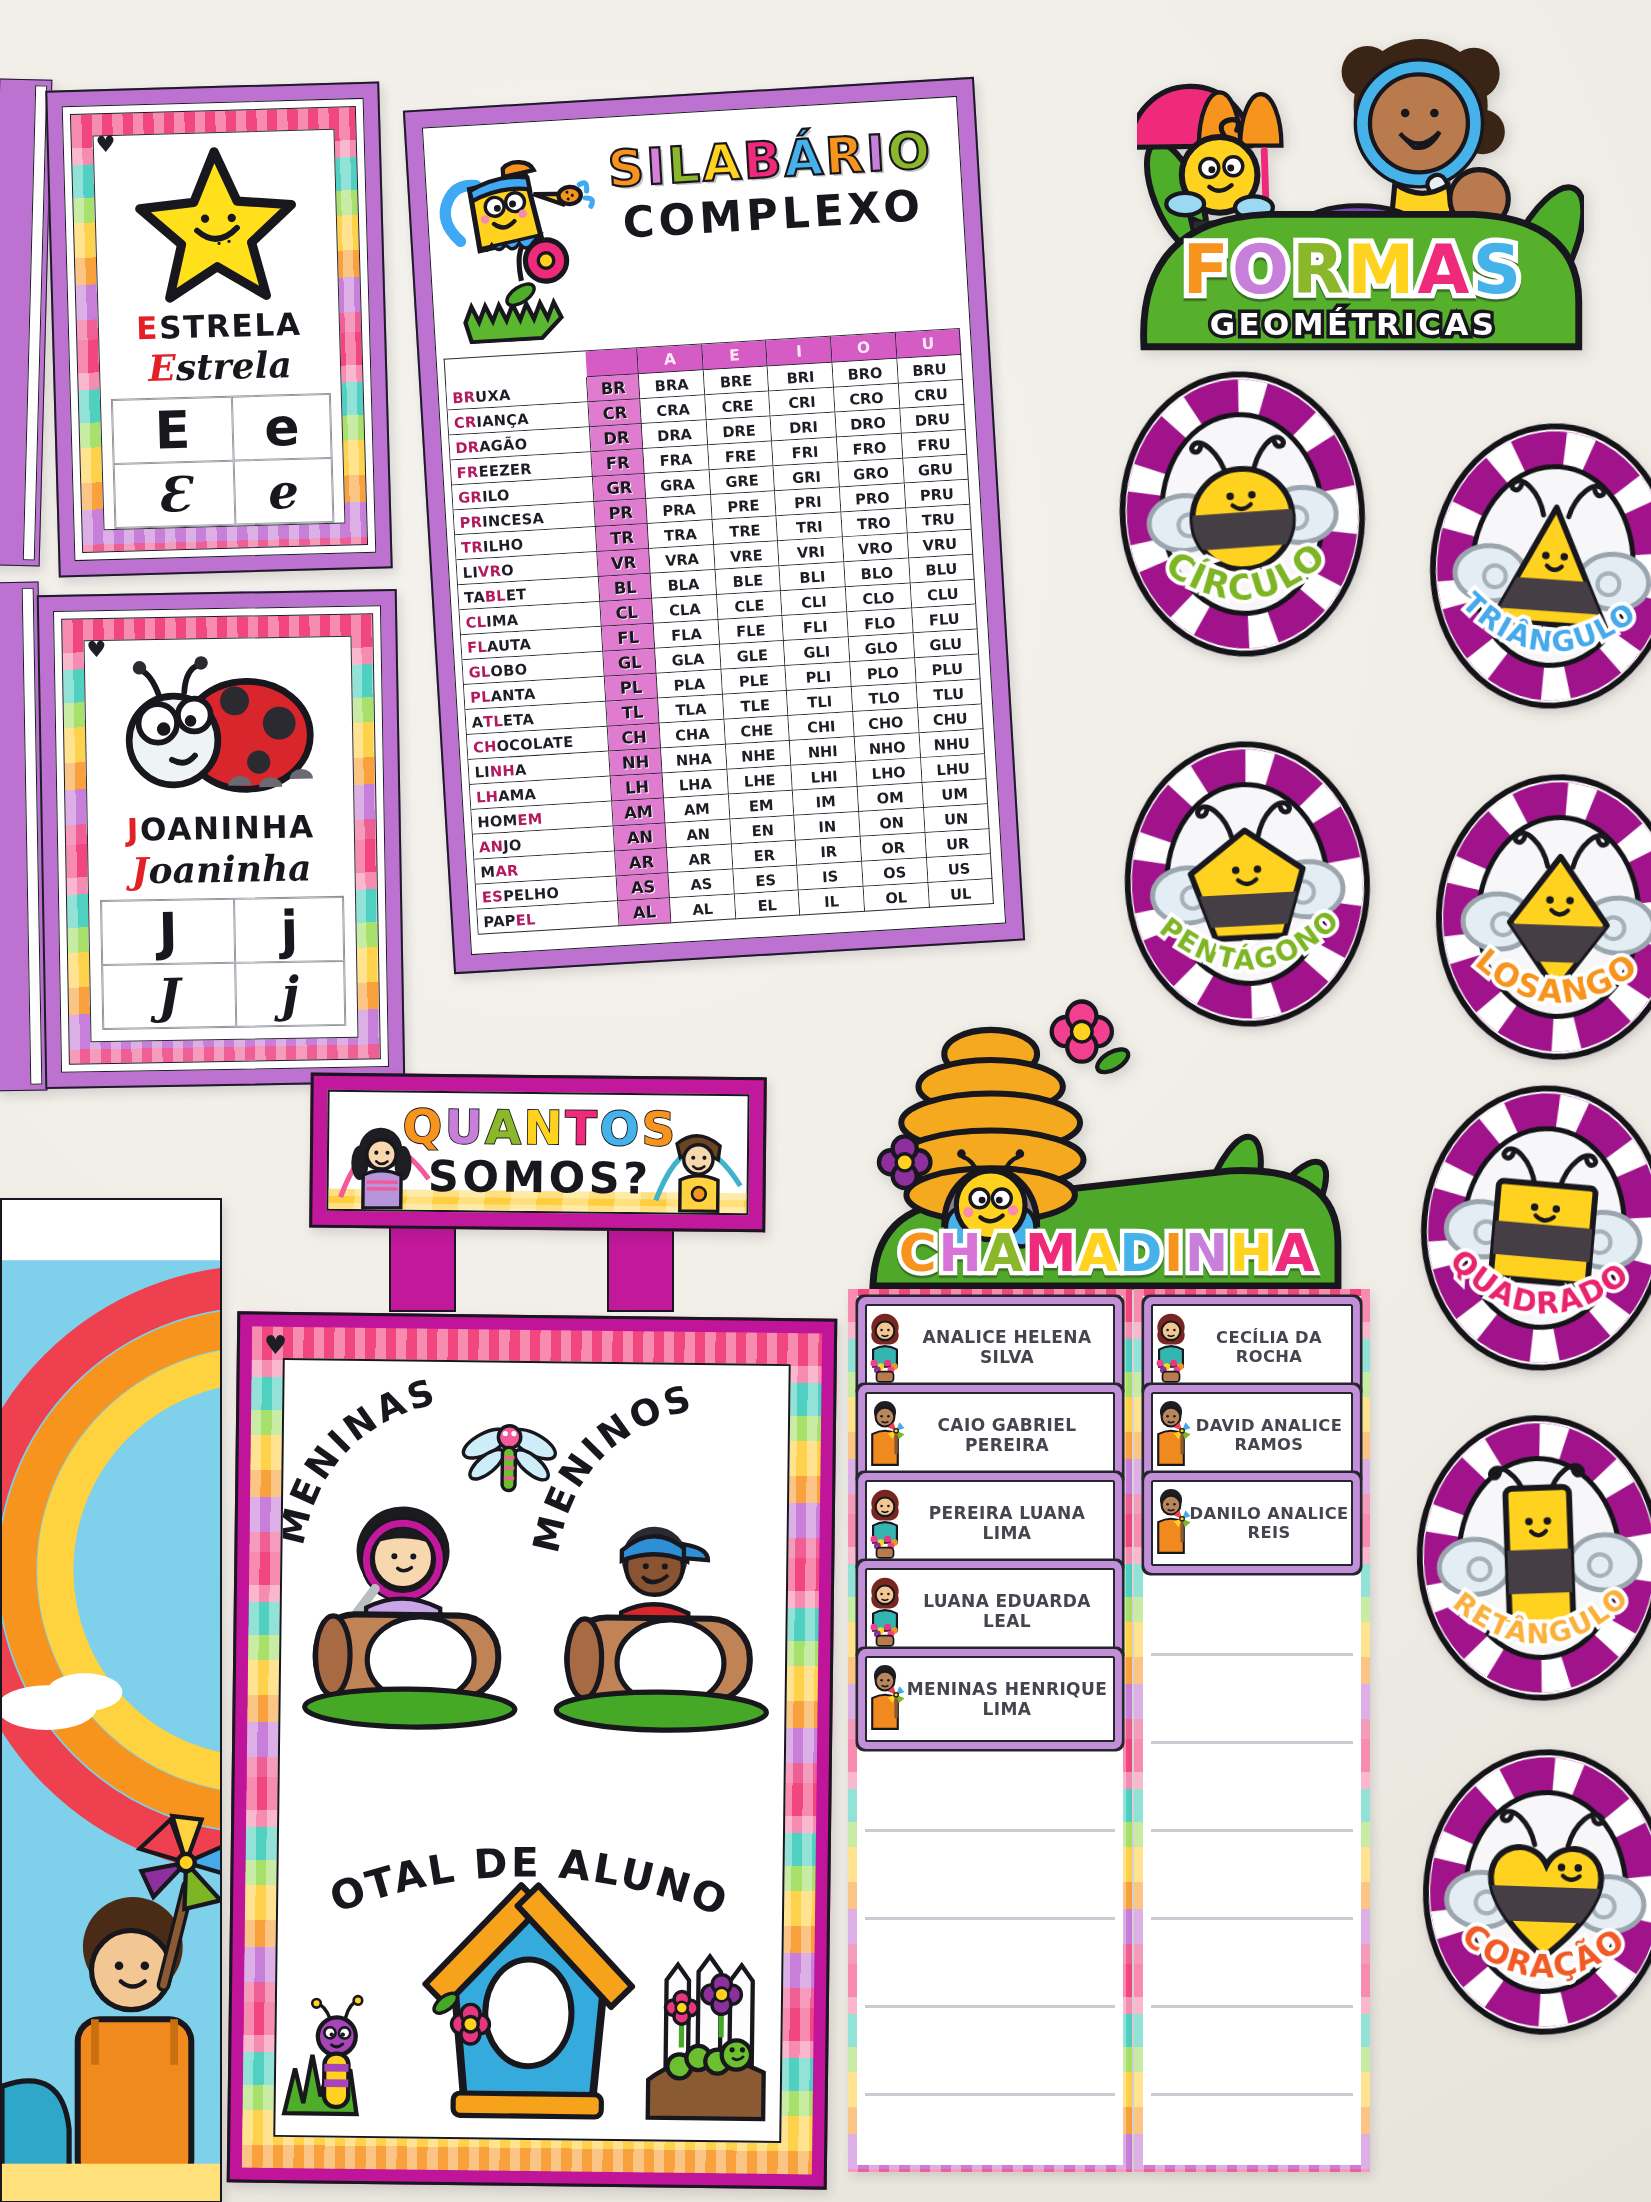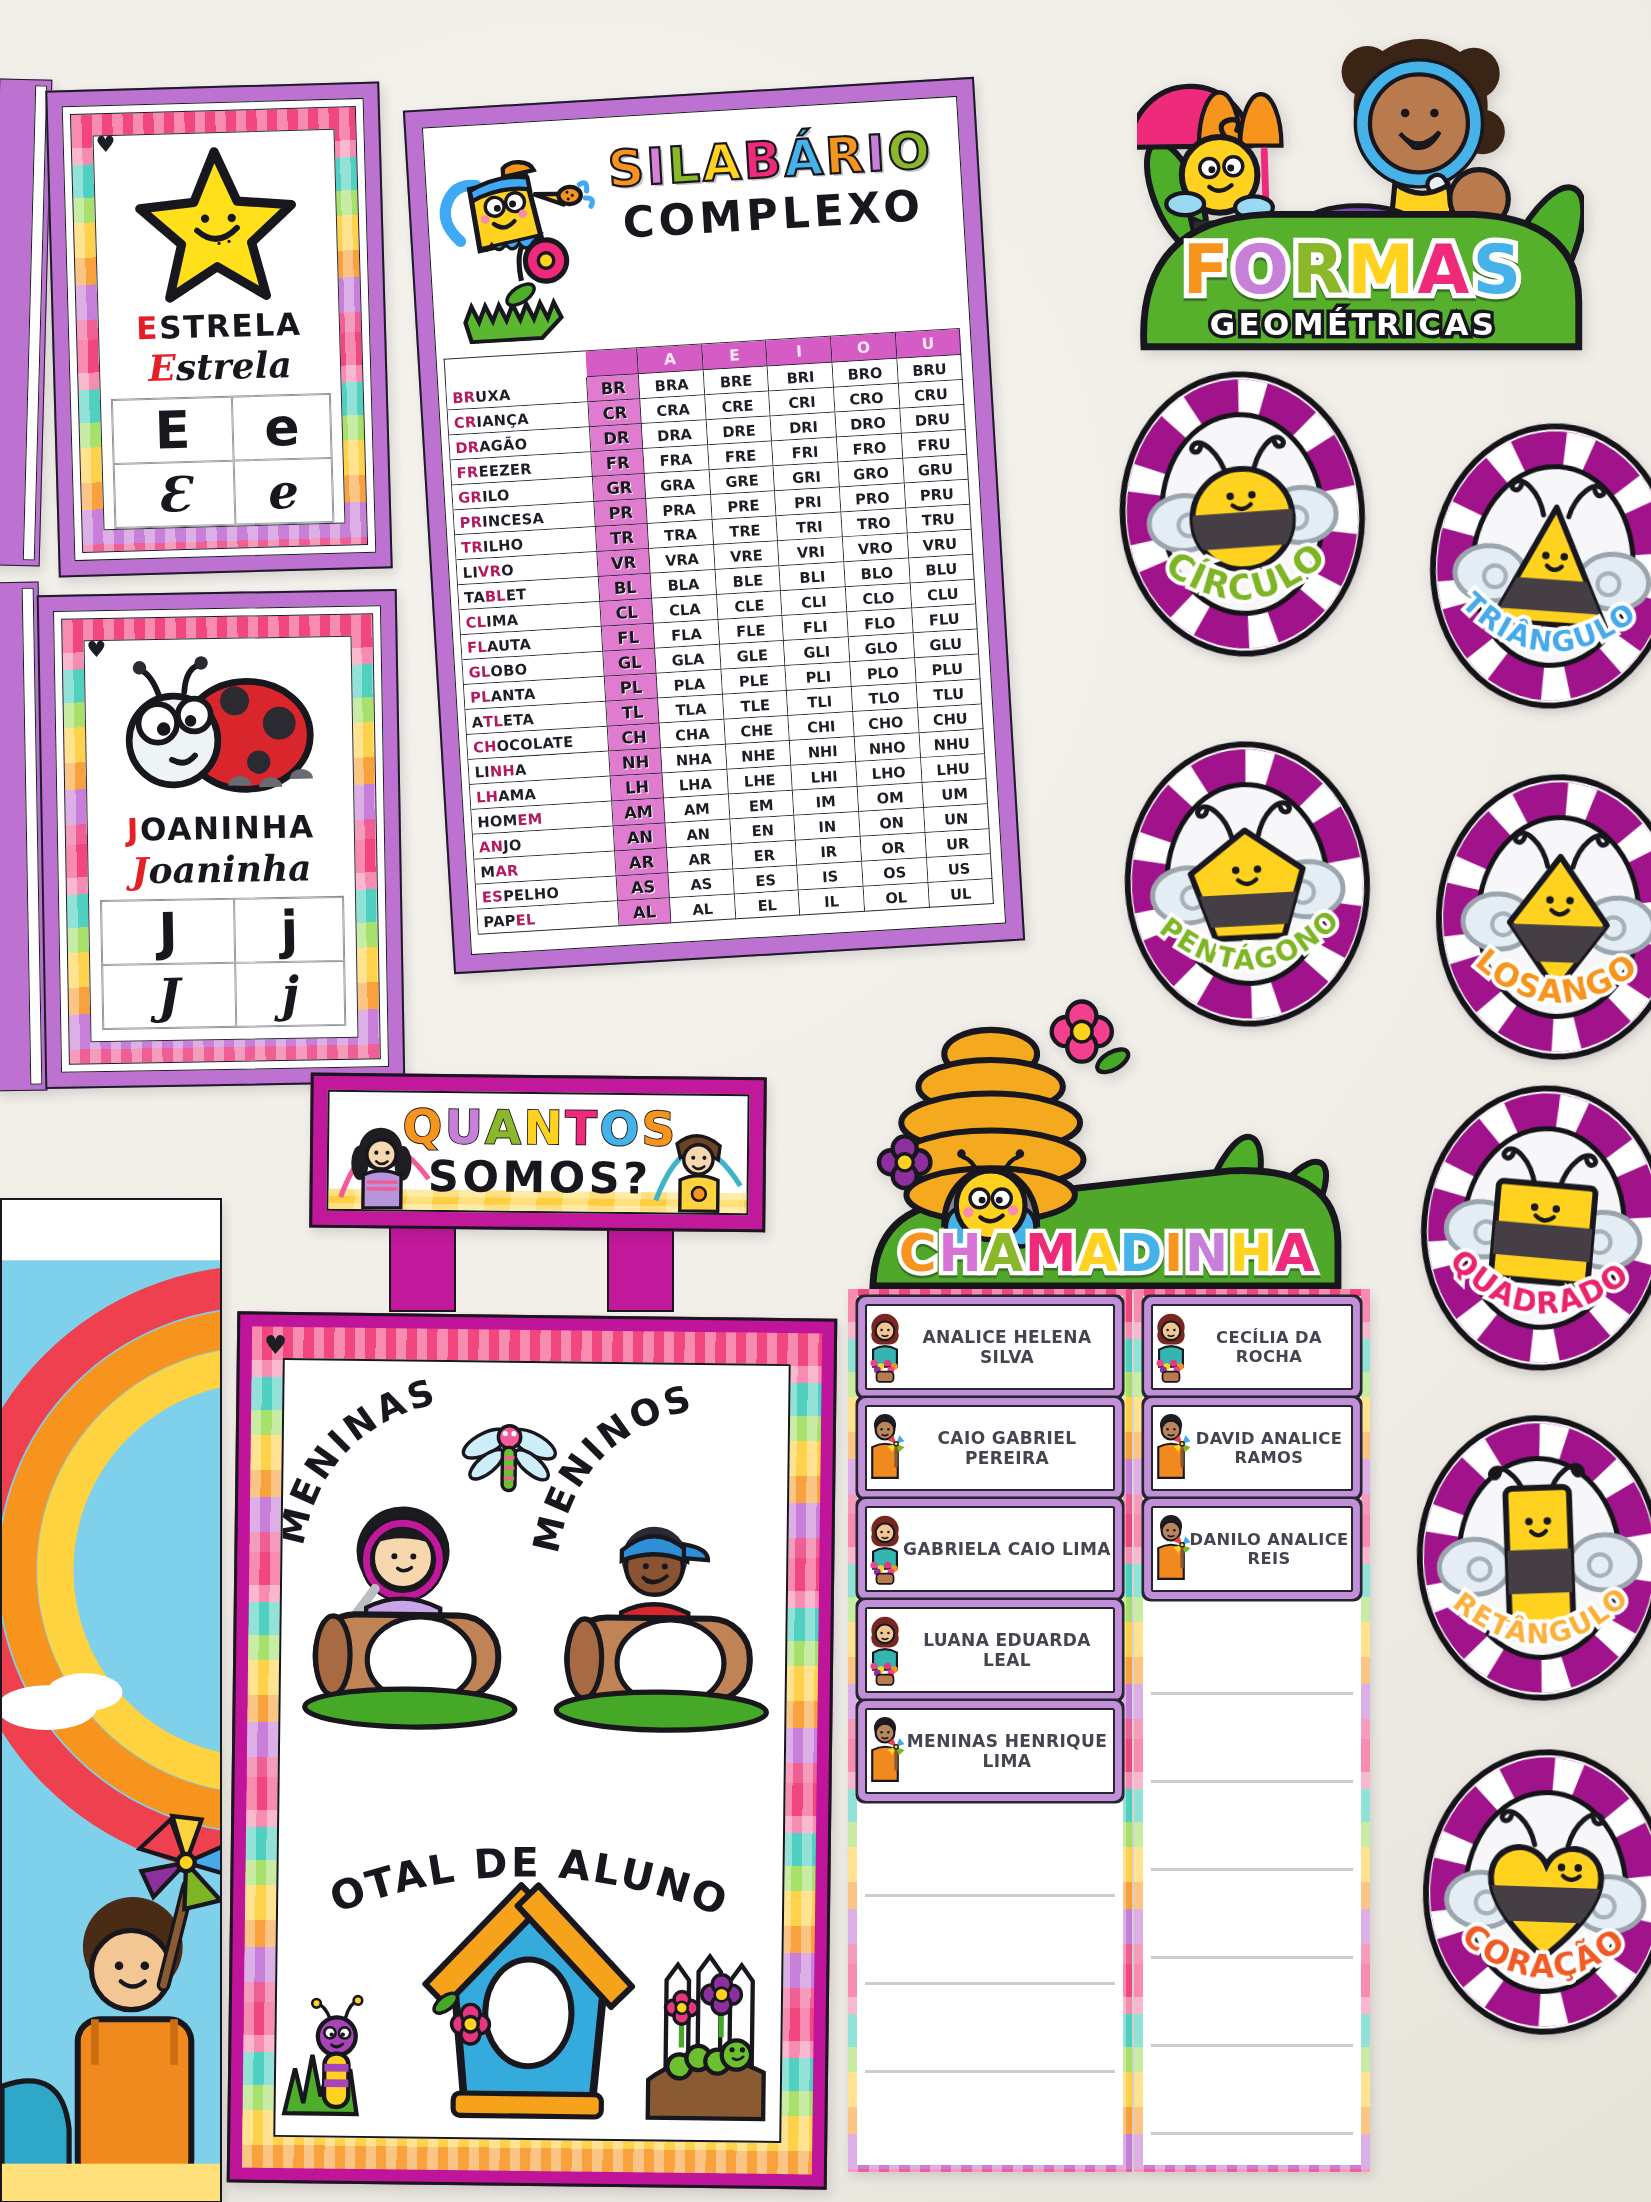--- a/index.html
+++ b/index.html
@@ -69,21 +69,21 @@
   #posterA{left:232px;top:1315px;width:600px;height:871px;background:#c0149a;border:3.4px solid #17171d;transform:rotate(.7deg)}
   #posterA .plaid{position:absolute;inset:12px}
   #posterA .inner{position:absolute;inset:43px;background:#fff;border:2.6px solid #17171d;overflow:hidden}
   #posterA svg.scene{width:100%;height:100%}
   #posterA .heartdec{font-size:26px}
 
   
   #chamadinha{left:860px;top:949px;width:490px;height:344px;filter:drop-shadow(3.4px 4.3px 6.9px rgba(40,30,50,.16))}
   .npanel{padding:6.9px 8.6px}
   .npanel .ninner{background:#fff;height:100%;padding:8.6px;display:flex;flex-direction:column}
-  .ncard{position:relative;height:86px;margin-bottom:15px;background:#fff;border:2.6px solid #26262e;
+  .ncard{position:relative;height:86px;margin-bottom:2px;background:#fff;border:2.6px solid #26262e;
     box-shadow:0 0 0 6.9px #c28fd9, 0 0 0 9.5px #26262e;border-radius:2.6px;flex:none;
     display:flex;align-items:center;justify-content:center}
   .ncard .kid{position:absolute;left:-5.2px;top:50%;transform:translateY(-50%);width:46px;height:74px}
   .nname{font-size:17px;font-weight:600;color:#454550;letter-spacing:0.4px;padding-left:34px;text-align:center}
   .nempty{flex:1;background:repeating-linear-gradient(180deg, #fff 0 85px, #cfc9d4 85px 88px)}
 
   .sliver{background:#bd72d2;border:1.7px solid #1c1c26}
   .sliver .in{position:absolute;top:5.2px;bottom:5.2px;right:4.3px;width:12px;background:#fff;border:0.9px solid #1c1c26}
 </style>
 </head>
@@ -1056,21 +1056,21 @@
                   <circle cx="22" cy="66" r="4" fill="#ffd21f"></circle>
                   <circle cx="30" cy="62" r="4" fill="#e8357f"></circle>
                   <circle cx="38" cy="66" r="4" fill="#f7941d"></circle>
                   <circle cx="18" cy="70" r="4" fill="#8e2f9e"></circle>
                   <circle cx="34" cy="70" r="4" fill="#f23f8f"></circle>
                 </g>
               <rect x="17" y="72" width="20" height="12" rx="4" fill="#b97a4e" stroke="#17171d" stroke-width="2"></rect>
             </svg>
             
           </span>
-          <span class="nname">GABRIELA CAIO LIMA</span>
+          <span class="nname">PEREIRA LUANA LIMA</span>
         </div><div class="ncard" data-kind="girl">
           <span class="kid">
             <svg class="kid-girl" width="46" height="74" viewBox="0 0 54 86">
               <circle cx="27" cy="20" r="16" fill="#7a2620"></circle>
               <rect x="11" y="18" width="32" height="22" rx="10" fill="#7a2620"></rect>
               <circle cx="27" cy="24" r="11" fill="#f2c793" stroke="#17171d" stroke-width="2.5"></circle>
               <circle cx="23" cy="23" r="1.5" fill="#17171d"></circle>
                 <circle cx="31" cy="23" r="1.5" fill="#17171d"></circle>
               <path d="M23 29 Q27 32 31 29" stroke="#17171d" stroke-width="2" fill="none"></path>
               <path d="M13 46 Q27 38 41 46 L41 66 L13 66 Z" fill="#35b5b0" stroke="#17171d" stroke-width="2.5"></path>

